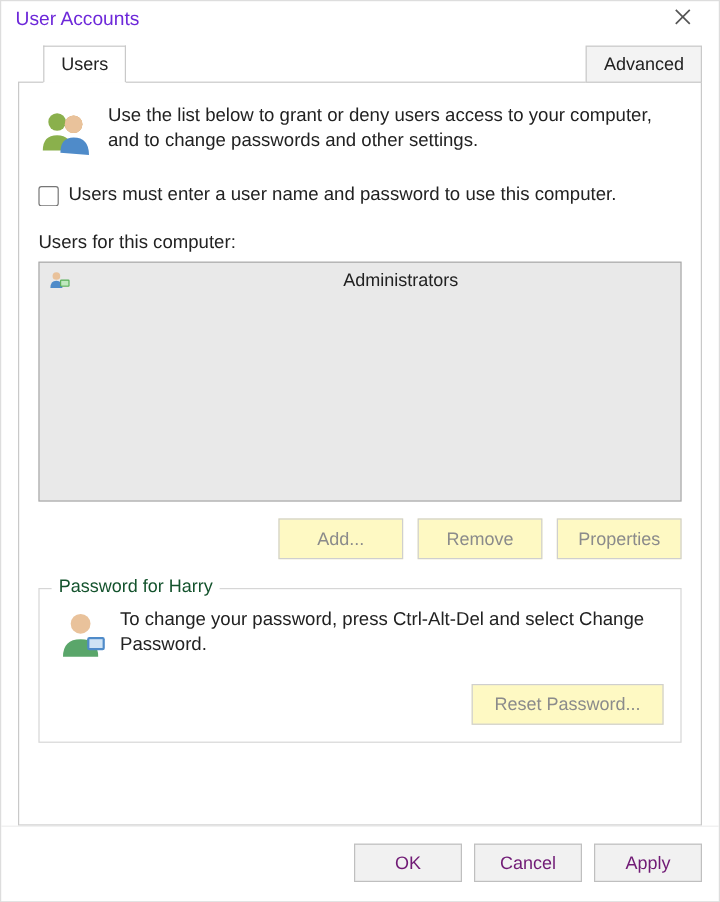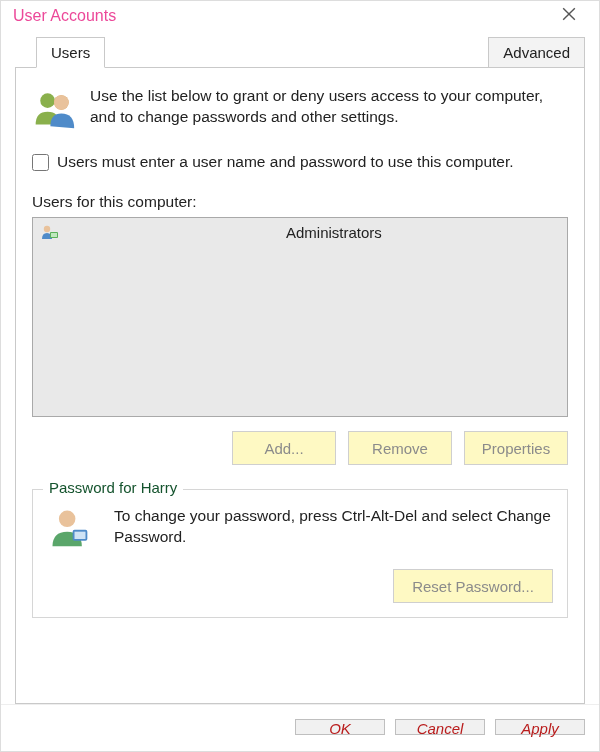--- a/index.html
+++ b/index.html
@@ -18,21 +18,21 @@
       background: #fff;
       border: 1px solid #ddd;
       display: flex;
       flex-direction: column;
     }
     .titlebar {
       display: flex;
       justify-content: space-between;
       align-items: center;
       padding: 6px 10px 6px 12px;
-      color: #ec4899;
+      color: #6d28d9;
       font-size: 16px;
     }
     .titlebar .close {
       width: 40px;
       text-align: center;
       font-size: 16px;
       color: #555;
       cursor: pointer;
     }
     .body {
@@ -151,34 +151,34 @@
       position: absolute;
       top: -11px;
       left: 10px;
       background: #fff;
       padding: 0 6px;
       font-size: 15px;
       color: #14532d;
     }
     .pw-row {
       display: flex;
-      gap: 23px;
+      gap: 9px;
       align-items: flex-start;
     }
     .person-icon svg { width: 44px; height: 44px; }
     .pw-text { font-size: 15.5px; line-height: 1.35; }
     .pw-btn-row { display:flex; justify-content:flex-end; margin-top: 16px; }
     .footer {
       display: flex;
       justify-content: flex-end;
       gap: 10px;
       padding: 14px 14px 16px 14px;
       border-top: 1px solid #eee;
     }
-    .footer .btn { min-width: 90px; height: 16px; background:#f1f1f1; color:#b91c1c;font-style:italic; }
+    .footer .btn { min-width: 90px; height: 32px; background:#f1f1f1; color:#701a75; }
   </style>
 </head>
 <body>
 
 <div class="dialog">
 
   <div class="titlebar">
     <span>User Accounts</span>
     <span class="close">
       <svg viewBox="0 0 12 12" width="14" height="14">

